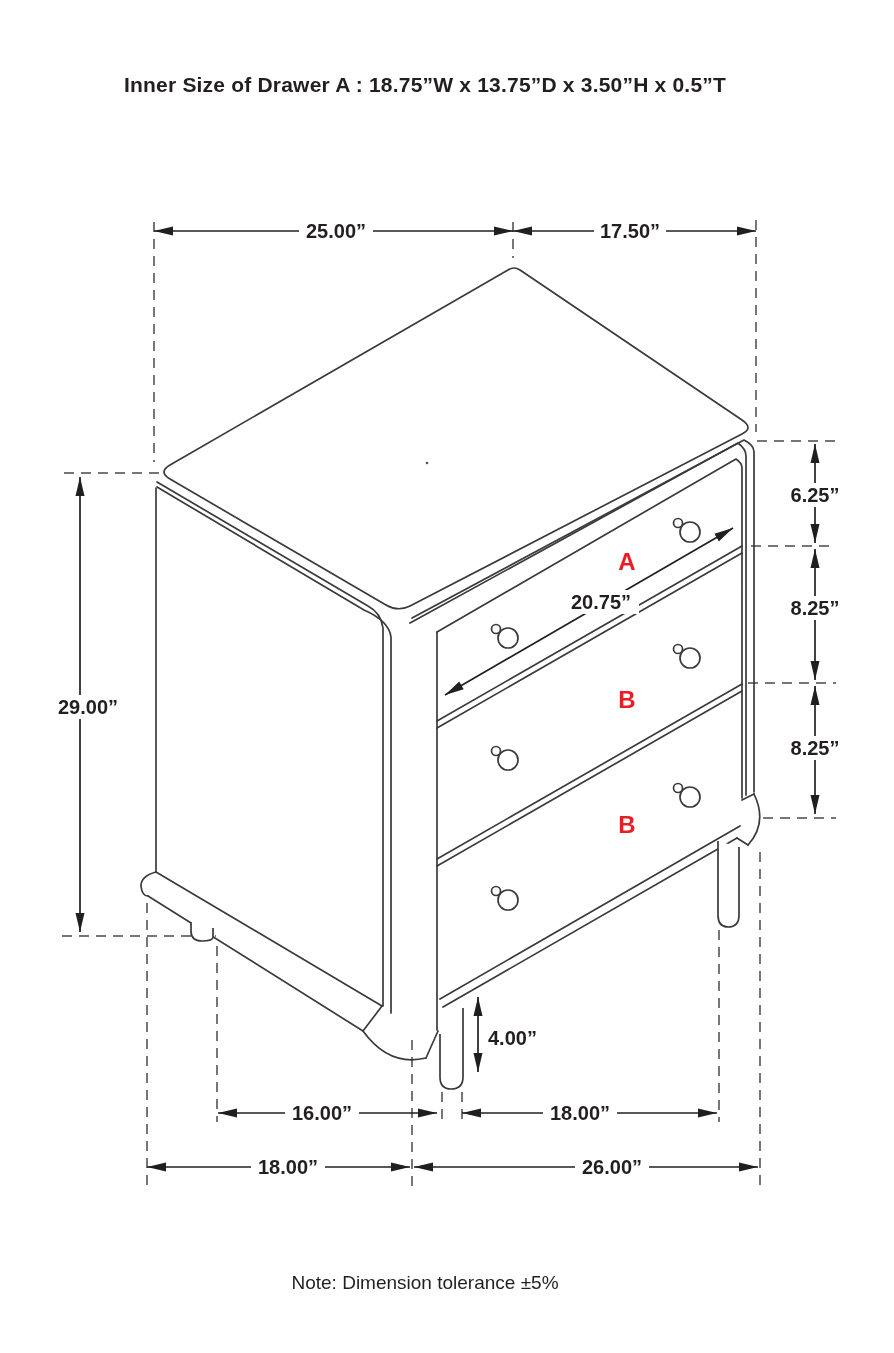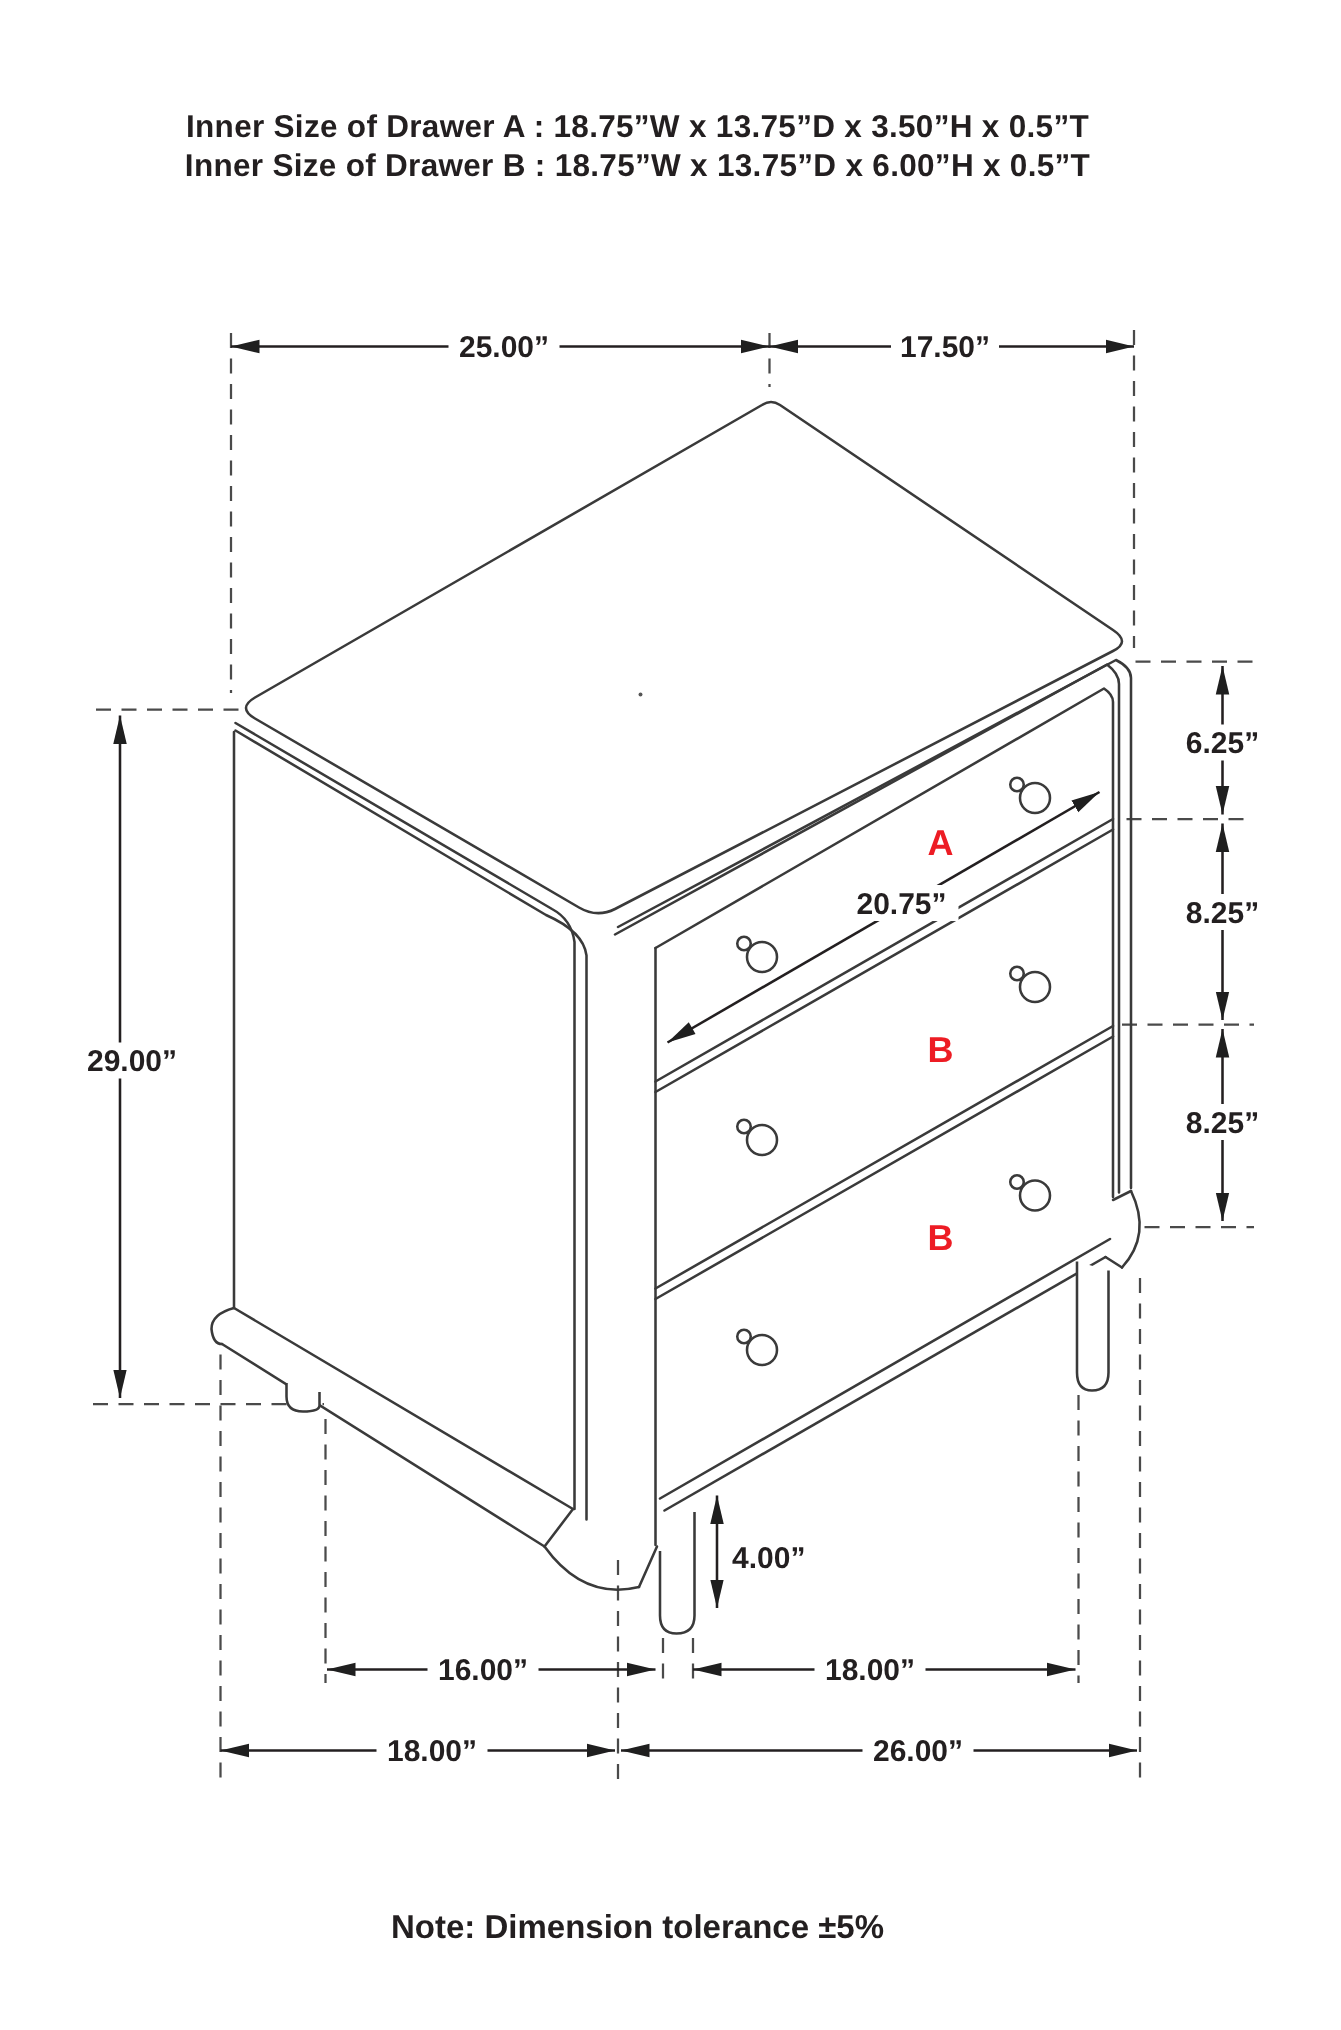--- a/index.html
+++ b/index.html
@@ -12,42 +12,41 @@
   }
   .header{
     position:absolute;top:72px;left:0;width:850px;
     text-align:center;
     font-weight:700;font-size:21px;line-height:26px;
     color:#231f20;letter-spacing:0.2px;
   }
   .note{
     position:absolute;top:1272px;left:0;width:850px;
     text-align:center;
-    font-weight:700;font-size:22px;
+    font-weight:400;font-size:19px;
     color:#231f20;
   }
   svg{position:absolute;top:0;left:0;}
   .art{stroke:#3a3a3a;stroke-width:1.7;fill:none;stroke-linecap:round;stroke-linejoin:round;}
   .artfill{stroke:#3a3a3a;stroke-width:1.7;fill:#ffffff;stroke-linejoin:round;}
   .dash{stroke:#4a4a4a;stroke-width:1.5;fill:none;stroke-dasharray:10 7;}
   .dim{stroke:#231f20;stroke-width:1.7;fill:none;}
   .dimbg{fill:#ffffff;stroke:none;}
   text{font-family:"Liberation Sans", sans-serif;font-weight:700;fill:#231f20;}
   .dimtxt{font-size:20px;text-anchor:middle;}
   .dimtxt-left{font-size:20px;text-anchor:start;}
   .redtxt{font-size:24px;text-anchor:middle;fill:#ed1c24;}
 </style>
 </head>
 <body>
 
 <div class="canvas">
 
   <div class="header">
     <div>Inner Size of Drawer A : 18.75”W x 13.75”D x 3.50”H x 0.5”T</div>
-    <div>Inner Size of Drawer B : 18.75”W x 13.75”D x 6.00”H x 0.5”T</div>
   </div>
 
   <svg width="894" height="1353" viewBox="0 0 894 1353">
     <defs>
       <marker id="ae" markerUnits="userSpaceOnUse" markerWidth="22" markerHeight="12" refX="19" refY="6" orient="auto">
         <path d="M0,1.5 L19,6 L0,10.5 Z" fill="#1f1f1f"></path>
       </marker>
       <marker id="as" markerUnits="userSpaceOnUse" markerWidth="22" markerHeight="12" refX="1" refY="6" orient="auto">
         <path d="M20,1.5 L1,6 L20,10.5 Z" fill="#1f1f1f"></path>
       </marker>

